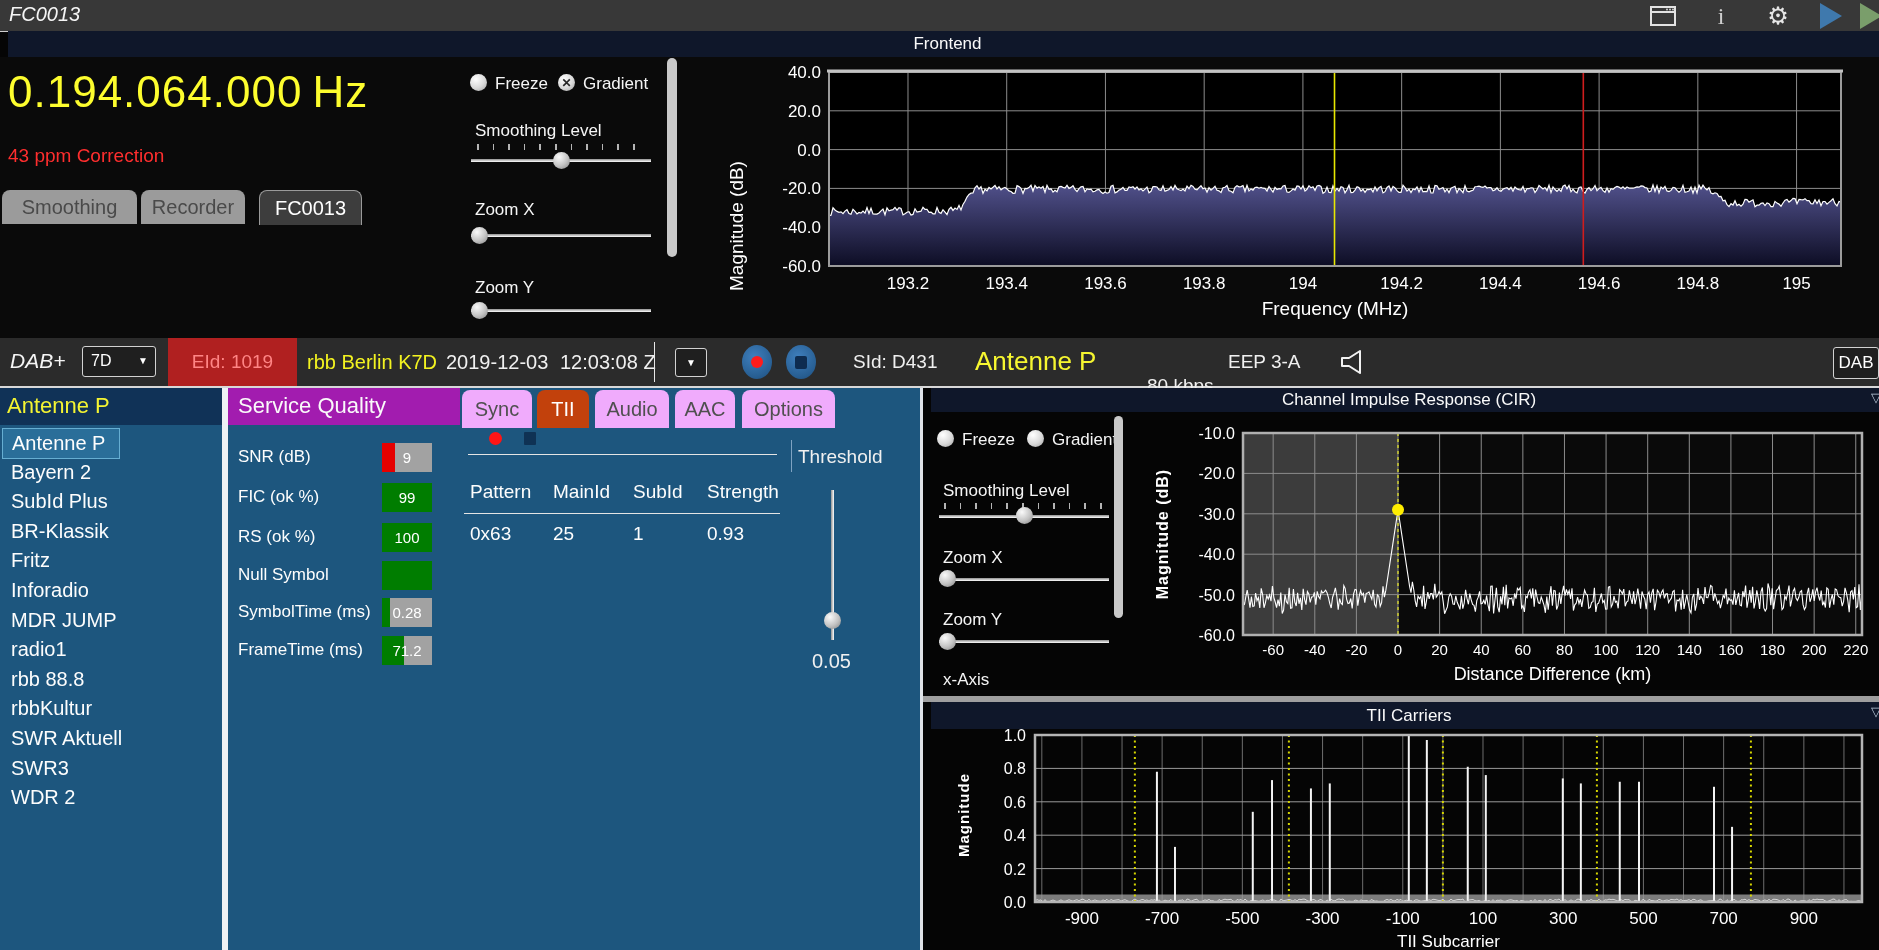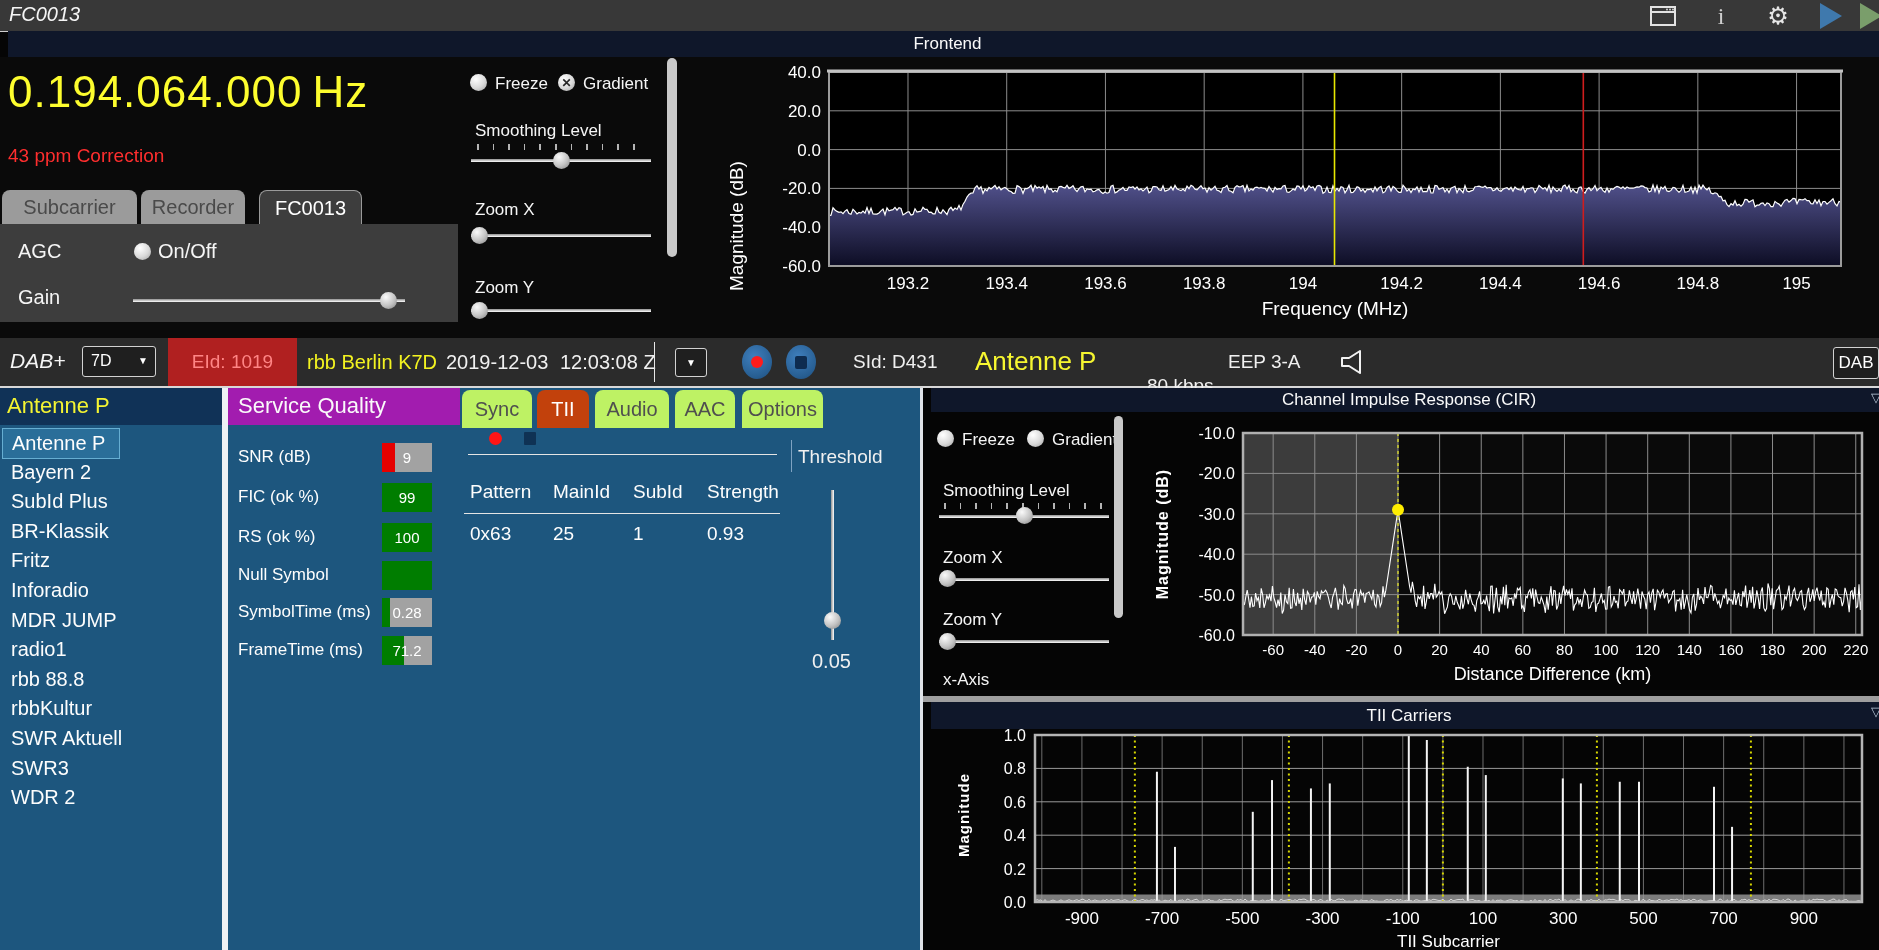--- a/index.html
+++ b/index.html
@@ -60,21 +60,21 @@
            display:flex;align-items:center;padding-left:9px;}
   .station.sel{width:107px;background:#2a6e99;border:1px solid #66aed2;}
   #sq{position:absolute;left:228px;top:0;width:232px;height:562px;background:#1d567e;}
   #sq-header{position:absolute;left:0;top:0;width:232px;height:37px;background:#a21caf;}
   #sq-header span{position:absolute;left:10px;top:5px;font-size:22px;color:#fafafa;}
   .sq-label{position:absolute;left:10px;font-size:17px;color:#fdfdfd;}
   .sq-bar{position:absolute;left:154px;width:50px;height:29px;display:flex;overflow:hidden;}
   .sq-val{position:absolute;left:154px;width:50px;height:29px;display:flex;align-items:center;justify-content:center;
           font-size:15px;color:#fff;}
   #detail{position:absolute;left:460px;top:0;width:460px;height:562px;background:#1d567e;}
-  .dt-tab{position:absolute;top:2px;height:38px;border-radius:8px 8px 0 0;background:#bef264;color:#4f4f4f;
+  .dt-tab{position:absolute;top:2px;height:38px;border-radius:8px 8px 0 0;background:#f0abfc;color:#4f4f4f;
           font-size:20px;display:flex;align-items:center;justify-content:center;}
   .dt-tab.active{background:#c2410c;color:#fff;}
   #dt-body{position:absolute;left:0;top:40px;width:460px;height:522px;}
   .thin-line{position:absolute;height:1px;background:#e4e4e4;}
   .cell{position:absolute;font-size:19px;color:#fdfdfd;}
   #right{position:absolute;left:923px;top:0;width:956px;height:562px;background:#050505;}
   #cir-controls{position:absolute;left:2px;top:24px;width:220px;height:284px;background:#050505;}
   #graysep{position:absolute;left:0;top:308px;width:956px;height:6px;background:#9f9f9f;}
   svg text{font-family:"Liberation Sans",sans-serif;}
 </style>
@@ -108,32 +108,24 @@
     <span>Frontend</span>
   </div>
 
   <div id="upper">
 
     <div id="freq">
       <span>0.194.064.000</span><span class="unit">Hz</span>
     </div>
     <div id="ppm">43 ppm Correction</div>
     <div id="fe-tabs" class="abs" style="left:0;top:133px;width:458px;height:34px;">
-        <div class="fe-tab" style="left: 2px; width: 135px;">Subcarrier</div>
+        <div class="fe-tab" style="left: 2px; width: 135px;">Smoothing</div>
         <div class="fe-tab" style="left: 141px; width: 104px;">Recorder</div>
         <div class="fe-tab active" style="left: 259px; width: 101px;">FC0013</div>
       </div>
-    <div id="tuner-panel">
-      <span class="lbl20 abs" style="left:18px;top:16px;">AGC</span>
-      <span class="radio" style="left:134px;top:19px;"></span>
-      <span class="lbl20 abs" style="left:158px;top:16px;">On/Off</span>
-      <span class="lbl20 abs" style="left:18px;top:62px;">Gain</span>
-      <div class="track" style="left:133px;top:75px;width:272px;"></div>
-      <div class="knob hknob" style="left: 380.35px; top: 68px;"></div>
-    </div>
 
     <div class="abs" style="left:458px;top:0;width:242px;height:281px;">
       <span class="radio" style="left:12px;top:17px;"></span>
       <span class="ctl-label" style="left:37px;top:17px;">Freeze</span>
       <span class="radio checked" style="left:100px;top:17px;"></span>
       <span class="ctl-label" style="left:125px;top:17px;">Gradient</span>
       <span class="ctl-label" style="left:17px;top:64px;">Smoothing Level</span>
       <div class="ticks" style="left:19px;top:87px;width:172px;"></div>
       <div class="track" style="left:13px;top:102px;width:180px;"></div>
       <div class="knob hknob" style="left: 94.5px; top: 95px;"></div>
@@ -297,21 +289,21 @@
         </div>
     </div>
     <div class="sep" style="left:460px;width:6px;"></div>
 
     <div id="detail">
       <div id="dt-tabs">
           <div class="dt-tab" style="left: 2px; width: 70px;">Sync</div>
           <div class="dt-tab active" style="left: 77px; width: 52px;">TII</div>
           <div class="dt-tab" style="left: 135px; width: 74px;">Audio</div>
           <div class="dt-tab" style="left: 215px; width: 60px;">AAC</div>
-          <div class="dt-tab" style="left: 282px; width: 81px;">Options</div>
+          <div class="dt-tab" style="left: 282px; width: 93px;">Options</div>
         </div>
       <div id="dt-body">
         <div class="abs" style="left:29px;top:4px;width:13px;height:13px;border-radius:50%;background:#ff1515;"></div>
         <div class="abs" style="left:64px;top:4px;width:12px;height:13px;background:#0f3254;border-radius:1px;"></div>
         <div class="thin-line" style="left:8px;top:26px;width:309px;"></div>
         <div id="tii-table-head">
             <span class="cell" style="left: 10px; top: 53px;">Pattern</span>
             <span class="cell" style="left: 93px; top: 53px;">MainId</span>
             <span class="cell" style="left: 173px; top: 53px;">SubId</span>
             <span class="cell" style="left: 247px; top: 53px;">Strength</span>

